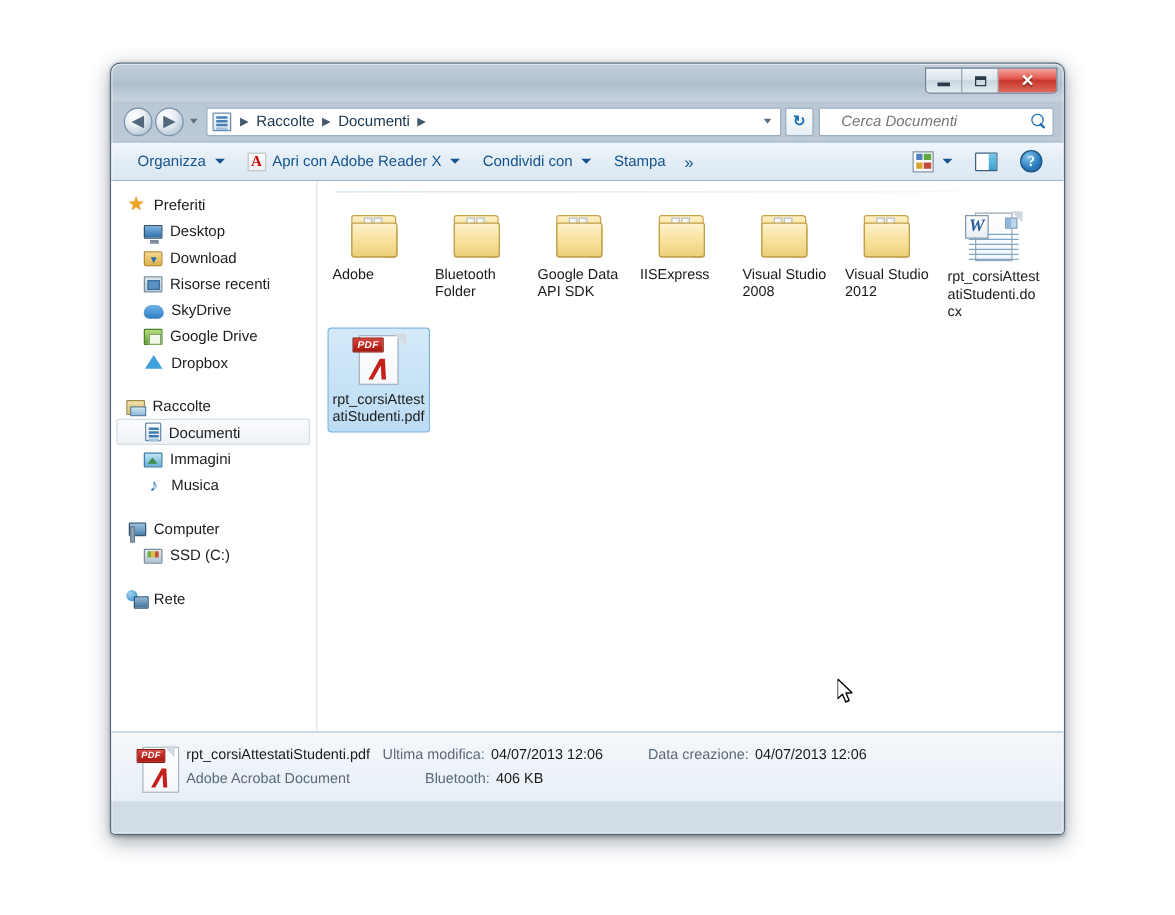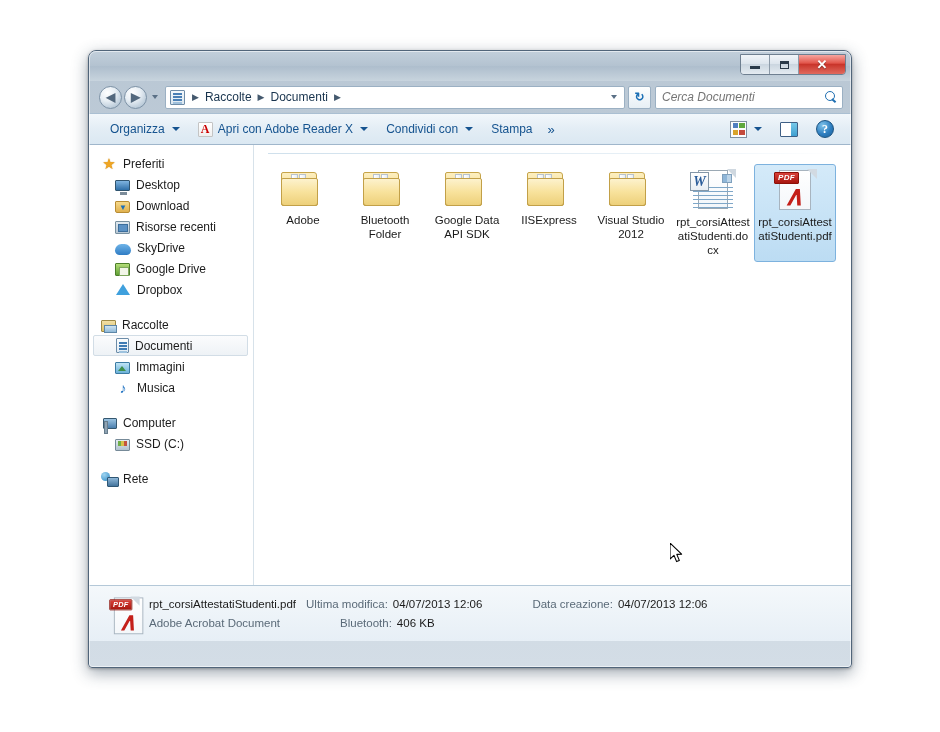--- a/index.html
+++ b/index.html
@@ -136,21 +136,21 @@
     background: linear-gradient(to bottom, #fdfefe, #e7eff5);
     display: flex; align-items: center; justify-content: center;
     cursor: default;
     font-size: 12px; color: #1a6fb5; font-weight: bold;
   }
   #searchbox {
     width: 188px; height: 23px; margin-left: 4px;
     background: #ffffff;
     border: 1px solid #9bb0c3; border-radius: 2px;
     display: flex; align-items: center;
-    padding: 0 4px 0 6px;
+    padding: 0 4px 0 17px;
   }
   #search-input {
     flex: 1 1 auto; border: none; outline: none;
     font-family: "Liberation Sans", sans-serif;
     font-size: 12px; font-style: italic; color: #8a8a8a;
     background: transparent; min-width: 0;
   }
   .mag {
     width: 13px; height: 13px; position: relative; flex: 0 0 auto;
   }
@@ -439,21 +439,21 @@
     border: 1px solid transparent;
     border-radius: 3px;
   }
   .tile.selected {
     background: linear-gradient(to bottom, #d4eaf9, #bcdcf3);
     border: 1px solid #7db2de;
   }
   .tile-label {
     margin-top: 4px;
     font-size: 11.5px; color: #1a1a1a;
-    text-align: center; line-height: 1.22;
+    line-height: 1.22;
     word-break: break-word; width: 74px;
   }
 
   
   .folder {
     width: 46px; height: 40px; position: relative;
   }
   .folder .back {
     position: absolute; left: 1px; top: 3px;
     width: 36px; height: 34px;
@@ -785,20 +785,30 @@
             <i class="back"></i>
               <i class="paper p1"></i>
               <i class="paper p2"></i>
               <i class="tab"></i>
               <i class="front"></i>
           </span>
           <span class="tile-label">IISExpress</span>
         </div>
 
 
+        <div class="tile">
+          <span class="folder">
+            <i class="back"></i>
+              <i class="paper p1"></i>
+              <i class="paper p2"></i>
+              <i class="tab"></i>
+              <i class="front"></i>
+          </span>
+          <span class="tile-label">Visual Studio 2008</span>
+        </div>
 
         <div class="tile">
           <span class="folder">
             <i class="back"></i>
               <i class="paper p1"></i>
               <i class="paper p2"></i>
               <i class="tab"></i>
               <i class="front"></i>
           </span>
           <span class="tile-label">Visual Studio 2012</span>
@@ -848,21 +858,21 @@
         <i class="corner"></i>
         <i class="acro">∧</i>
         <i class="badge">PDF</i>
       </span>
     </div>
     <div id="st-text">
       <div class="st-line">
         <span class="st-name">rpt_corsiAttestatiStudenti.pdf</span>
         <span class="st-key">Ultima modifica:</span>
         <span class="st-val">04/07/2013 12:06</span>
-        <span class="st-key" style="margin-left:50px">Data creazione:</span>
+        <span class="st-key" style="margin-left:36px">Data creazione:</span>
         <span class="st-val">04/07/2013 12:06</span>
       </div>
       <div class="st-line">
         <span class="st-type">Adobe Acrobat Document</span>
         <span class="st-key" style="margin-left:60px">Bluetooth:</span>
         <span class="st-val">406 KB</span>
       </div>
     </div>
   </div>
 

